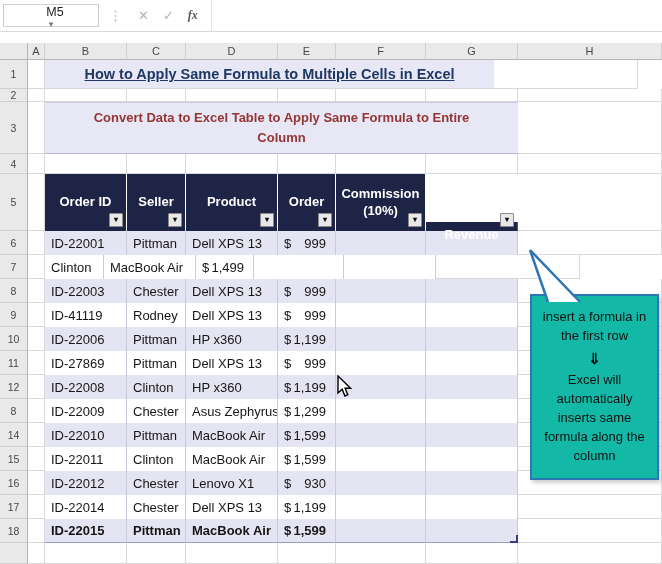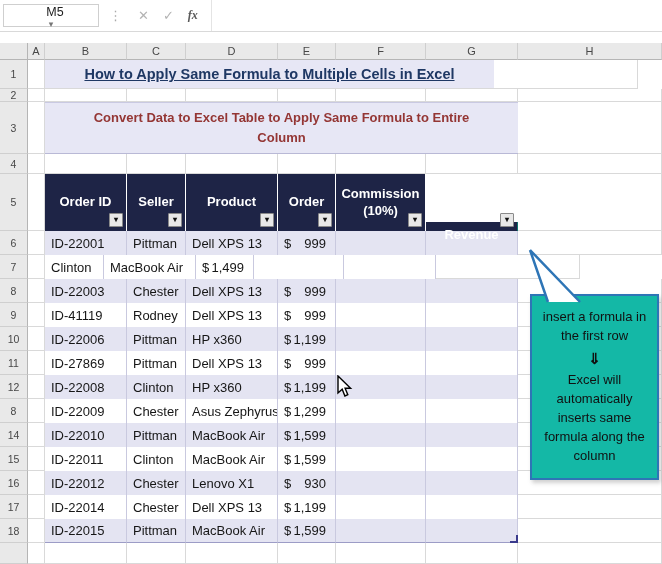--- a/index.html
+++ b/index.html
@@ -39,21 +39,21 @@
 
   
   .th { background:#1E2446; color:#fff; font-weight:bold; font-size:13px; line-height:1.25; display:flex; align-items:center; justify-content:center; text-align:center; position:relative; border-right:1px solid #FFFFFF; padding:3px; }
   .th.col-G { border-right:1px solid #0f766e;margin-top:48px; }
   .filter-btn { position:absolute; right:3px; bottom:4px; width:14px; height:14px; background:#E8E8E8; border:1px solid #8A8A8A; border-radius:1px; display:flex; align-items:center; justify-content:center; }
   .filter-btn .fa { font-size:8px; color:#111; line-height:1; }
 
   .td { background:#fff; border-right:1px solid #C9C9DF; font-size:13px; color:#161616; display:flex; align-items:center; padding-left:6px; white-space:nowrap; overflow:hidden; }
   .row.band .td { background:#E4E4F2; }
   .td.col-E { justify-content:space-between; padding:0 9px 0 6px; }
-  #data-rows .row:last-child .td { border-bottom:1px solid #9C9CC6; }
+  #data-rows .row:last-child .td { border-bottom:1px solid #9C9CC6;font-weight:bold; }
 
   .resize-handle { position:absolute; left:510px; top:535px; width:8px; height:8px; border-right:2px solid #3A3A8C; border-bottom:2px solid #3A3A8C; z-index:4; }
 
   
   .callout { position:absolute; left:530px; top:294px; width:129px; min-height:186px; background:#14b8a6; border:2.5px solid #2E75B6; box-shadow:2px 3px 4px rgba(120,120,120,0.35); padding:12px 5px; text-align:center; font-size:13px; color:#111; line-height:1.45; z-index:5; }
   .callout-arrow { font-size:15px; font-weight:bold; margin:2px 0; }
   .callout-tail { position:absolute; left:516px; top:248px; z-index:6; }
 
   .cursor { position:absolute; left:335px; top:375px; z-index:10; }
 </style>

